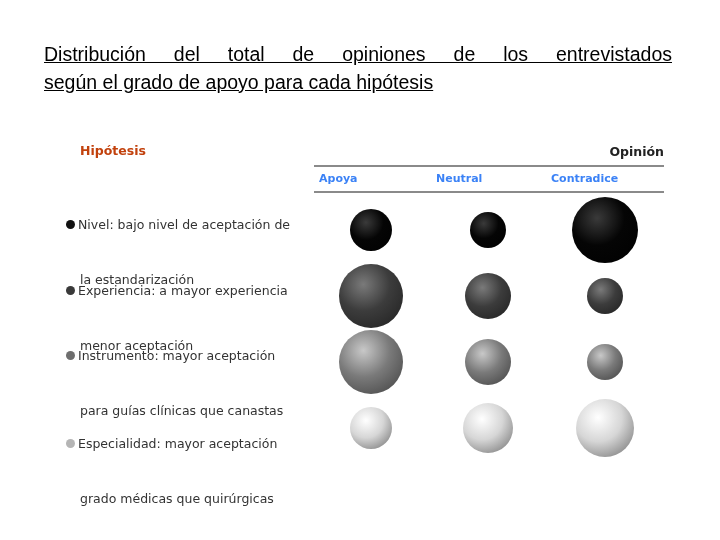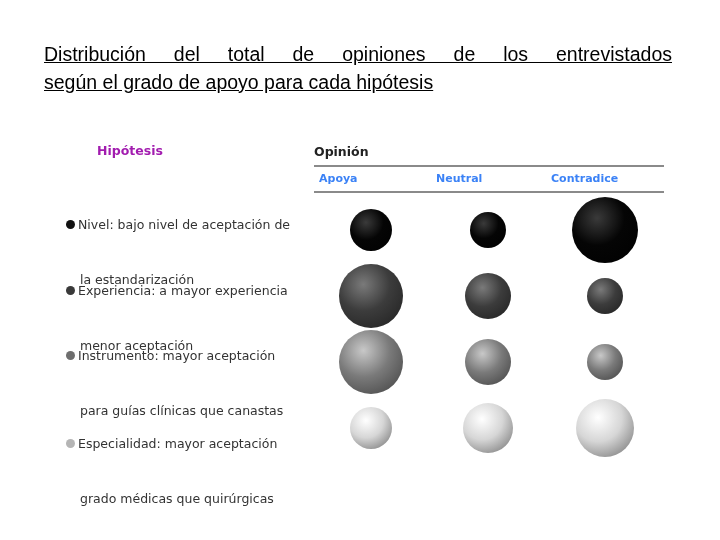--- a/index.html
+++ b/index.html
@@ -1,21 +1,21 @@
 <!DOCTYPE html>
 <html><head>
 <meta charset="utf-8">
 <style>
   html, body { margin:0; padding:0; }
   body { width:720px; height:540px; background:#ffffff; position:relative; overflow:hidden; font-family:"Liberation Sans", sans-serif; color:#000; }
   .title { position:absolute; left:44px; top:40px; width:628px; font-size:19.5px; line-height:28px; text-align:justify; text-align-last:left;text-decoration:underline; }
   .title .l1 { display:block; text-align:justify; text-align-last:justify; }
   .title .l2 { display:block; }
-  .hdr-hyp { position:absolute; left:97px; top:143px; font-family:"DejaVu Sans", sans-serif; font-weight:bold; font-size:12.5px; color:#a21caf; }
-  .hdr-op { position:absolute; left:314px; width:350px; top:144px; text-align:left; font-family:"DejaVu Sans", sans-serif; font-weight:bold; font-size:12.5px; color:#222; }
+  .hdr-hyp { position:absolute; left:80px; top:143px; font-family:"DejaVu Sans", sans-serif; font-weight:bold; font-size:12.5px; color:#c2410c; }
+  .hdr-op { position:absolute; left:314px; width:350px; top:144px; text-align:right; font-family:"DejaVu Sans", sans-serif; font-weight:bold; font-size:12.5px; color:#222; }
   .rule { position:absolute; left:314px; width:350px; height:2px; background:#8a8a8a; }
   .col { position:absolute; top:172px; width:110px; text-align:left; font-family:"DejaVu Sans", sans-serif; font-weight:bold; font-size:11px; color:#3b82f6; }
   .row-label { position:absolute; left:66px; width:240px; font-family:"DejaVu Sans", sans-serif; font-size:12.5px; line-height:17px; color:#333; }
   .row-label .dot { display:inline-block; width:9px; height:9px; border-radius:50%; margin-right:3px; vertical-align:0px; }
   .row-label .t2 { display:block; padding-left:14px;margin-top:38px; }
   .bubble { position:absolute; border-radius:50%; transform:translate(-50%,-50%); }
 </style>
 </head>
 <body>
 

